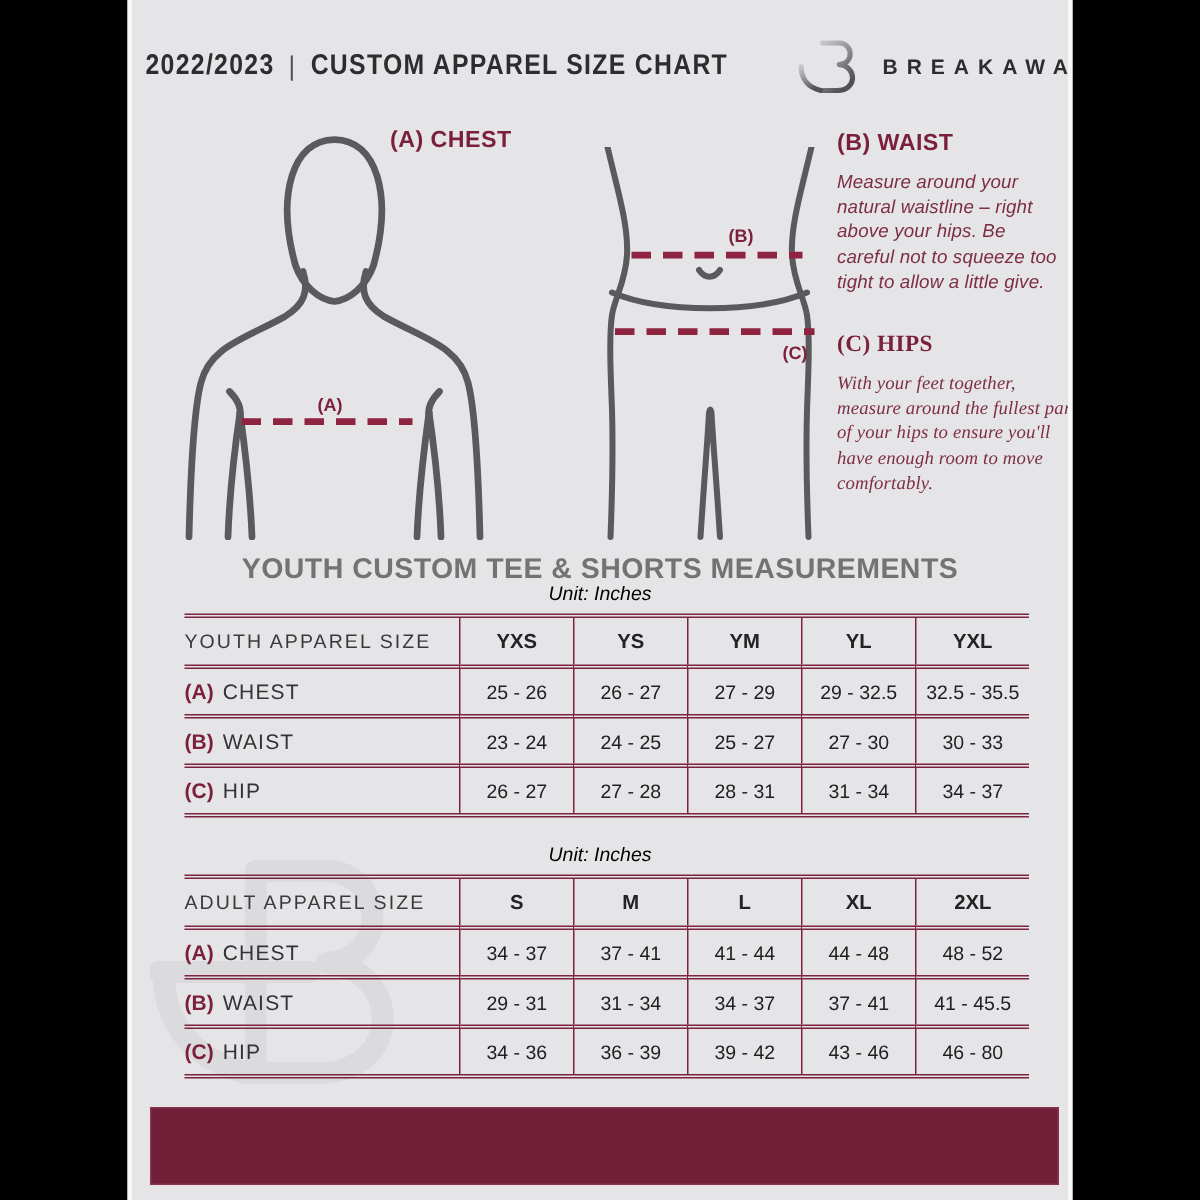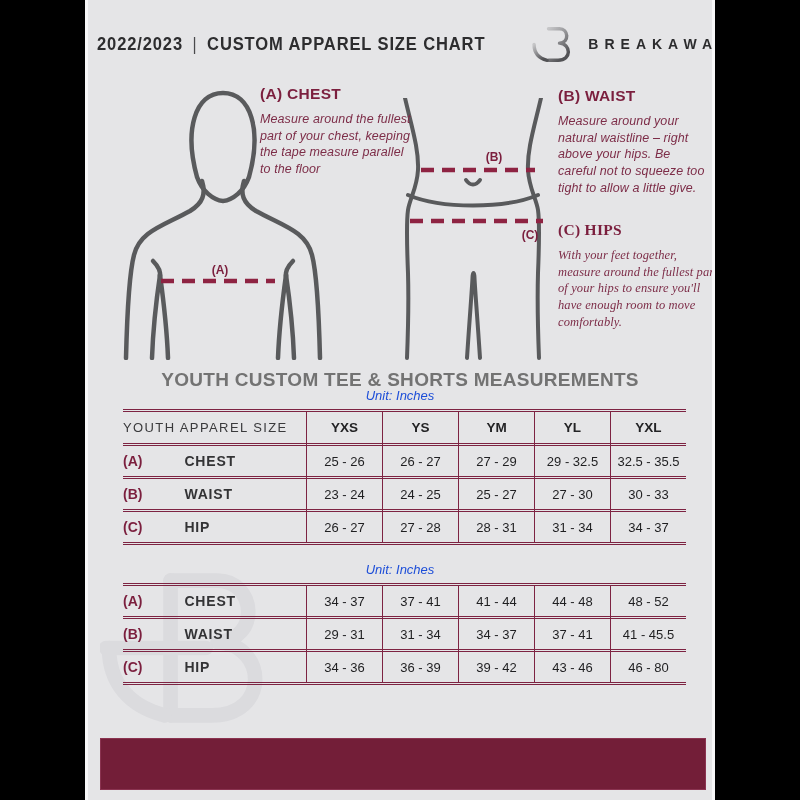--- a/index.html
+++ b/index.html
@@ -27,37 +27,37 @@
   .guide-h{font-weight:700;font-size:15.5px;color:#7b1f3e;letter-spacing:.3px;margin:0 0 8px 0;}
   .guide-p{font-style:italic;font-weight:500;font-size:12.5px;line-height:1.33;
     color:#7d2d48;margin:0;letter-spacing:.1px;}
   .pre{white-space:pre-line;}
   svg text.marker{font-family:"Liberation Sans",sans-serif;font-weight:700;font-size:12px;fill:#7b1f3e;}
 
   
   .sec-title{position:absolute;width:100%;text-align:center;font-weight:700;font-size:19px;
     color:#737373;letter-spacing:.3px;}
   .sec-unit{position:absolute;width:100%;text-align:center;font-style:italic;font-weight:500;
-    font-size:13px;color:#1d4ed8;}
+    font-size:13px;color:#000000;}
 
   
   table.size-table{position:absolute;left:35px;width:563px;border-collapse:separate;border-spacing:0;
     table-layout:fixed;border-top:3px double #7d2342;border-bottom:3px double #7d2342;}
   col.col-label{width:183px;}
   col.col-size{width:76px;}
   .size-table th,.size-table td{height:30px;padding:0;vertical-align:middle;background:transparent;}
   .size-table tr th:not(:first-child),.size-table tr td:not(:first-child){border-left:1px solid #7d2342;}
   .size-table tr+tr th,.size-table tr+tr td{border-top:3px double #7d2342;}
   .head-row th{height:31px;}
   .head-label{font-weight:400;font-size:13px;letter-spacing:1.4px;color:#3a3a3c;
     text-align:left;padding-left:17px;margin-left:37px;}
   .size-head{font-weight:700;font-size:13.5px;color:#232325;text-align:center;margin-top:26px;}
   .label-cell{text-align:left;padding-left:17px;font-size:14px;white-space:nowrap;}
   .label-cell .tag{font-weight:700;color:#7b1f3e;margin-right:6px;}
-  .label-cell .lbl{font-weight:700;color:#333335;letter-spacing:.8px;margin-left:36px;}
+  .label-cell .lbl{font-weight:400;color:#333335;letter-spacing:.8px;}
   .val{font-weight:400;font-size:13px;color:#1f1f21;text-align:center;}
 
   
   .footer-bar{position:absolute;left:12px;top:738px;width:606px;height:52px;background:#731e38;
     border:1px solid #8a3350;box-sizing:border-box;}
 </style>
 </head>
 <body>
 
 <div class="stage">
@@ -123,21 +123,20 @@
         <path d="M 74,260 C 77,214 79,192 79.6,178 C 80,174 81,174 81.4,178 C 82,192 84,214 87,260"></path>
       </g>
       <path d="M 28,72 L 142,72" stroke="#8e2342" stroke-width="4.5" stroke-dasharray="13 8" fill="none"></path>
       <path d="M 17,123 L 150,123" stroke="#8e2342" stroke-width="4.5" stroke-dasharray="13 8" fill="none"></path>
       <text class="marker" x="101" y="63" text-anchor="middle">(B)</text>
       <text class="marker" x="137" y="141" text-anchor="middle">(C)</text>
     </svg>
 
     <div class="guide-block" style="left:172px;top:85px;width:156px;">
       <p class="guide-h">(A) CHEST</p>
-      <p class="guide-p">Measure around the fullest part of your chest, keeping the tape measure parallel to the floor</p>
     </div>
     <div class="guide-block" style="left:470px;top:87px;width:152px;">
       <p class="guide-h">(B) WAIST</p>
       <p class="guide-p">Measure around your natural waistline – right above your hips. Be careful not to squeeze too tight to allow a little give.</p>
     </div>
     <div class="guide-block" style="left:470px;top:221px;width:160px;font-family:Liberation Serif, serif;">
       <p class="guide-h">(C) HIPS</p>
       <p class="guide-p pre">With your feet together, measure around the fullest part of your hips to ensure you'll
 have enough room to move comfortably.</p>
     </div>
@@ -201,20 +200,28 @@
     <table class="size-table" style="top:583px;">
       <colgroup>
           <col class="col-label">
           <col class="col-size">
           <col class="col-size">
           <col class="col-size">
           <col class="col-size">
           <col class="col-size">
         </colgroup>
       <tbody>
+        <tr class="head-row">
+          <th class="head-label">ADULT APPAREL SIZE</th>
+          <th class="size-head">S</th>
+          <th class="size-head">M</th>
+          <th class="size-head">L</th>
+          <th class="size-head">XL</th>
+          <th class="size-head">2XL</th>
+        </tr>
         <tr>
           <td class="label-cell">
             <span class="tag">(A)</span><span class="lbl">CHEST</span>
           </td>
           <td class="val">34 - 37</td>
           <td class="val">37 - 41</td>
           <td class="val">41 - 44</td>
           <td class="val">44 - 48</td>
           <td class="val">48 - 52</td>
         </tr>

